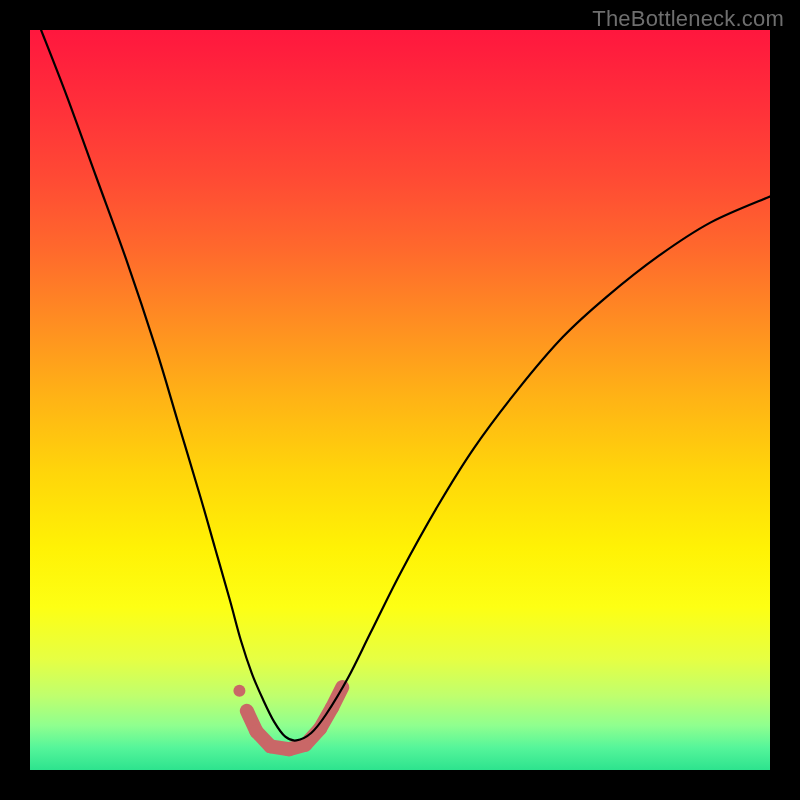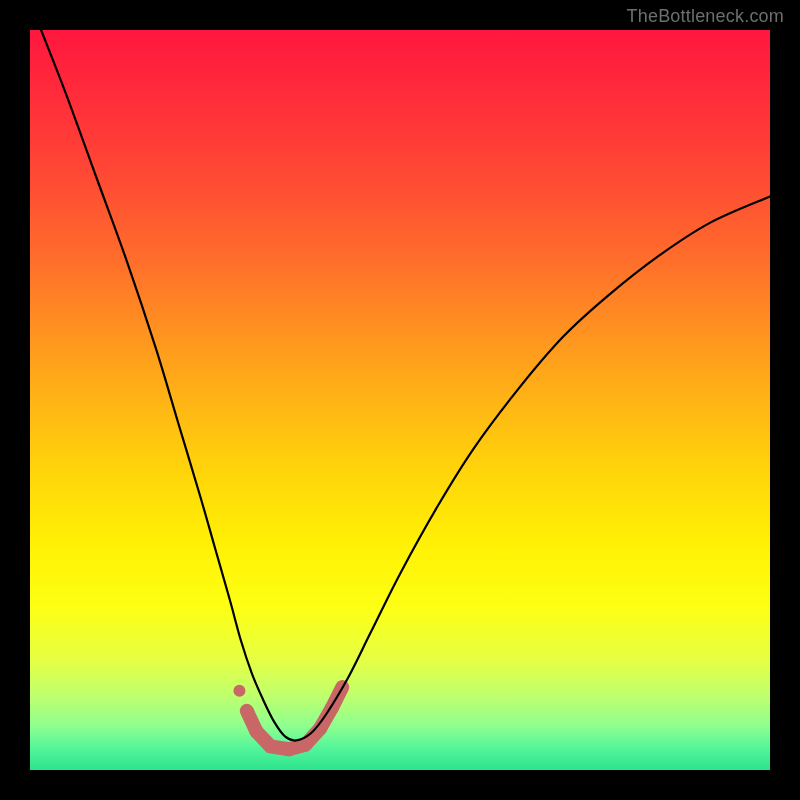--- a/index.html
+++ b/index.html
@@ -25,21 +25,21 @@
     left: 30px;
     width: 740px;
     height: 740px;
     overflow: hidden;
   }
   .watermark {
     position: absolute;
     top: 6px;
     right: 16px;
     color: #6e6e6e;
-    font-size: 18px;
+    font-size: 22px;
     font-weight: 500;
     letter-spacing: 0.2px;
     user-select: none;
   }
   svg {
     display: block;
   }
 </style>
 </head>
 <body>

